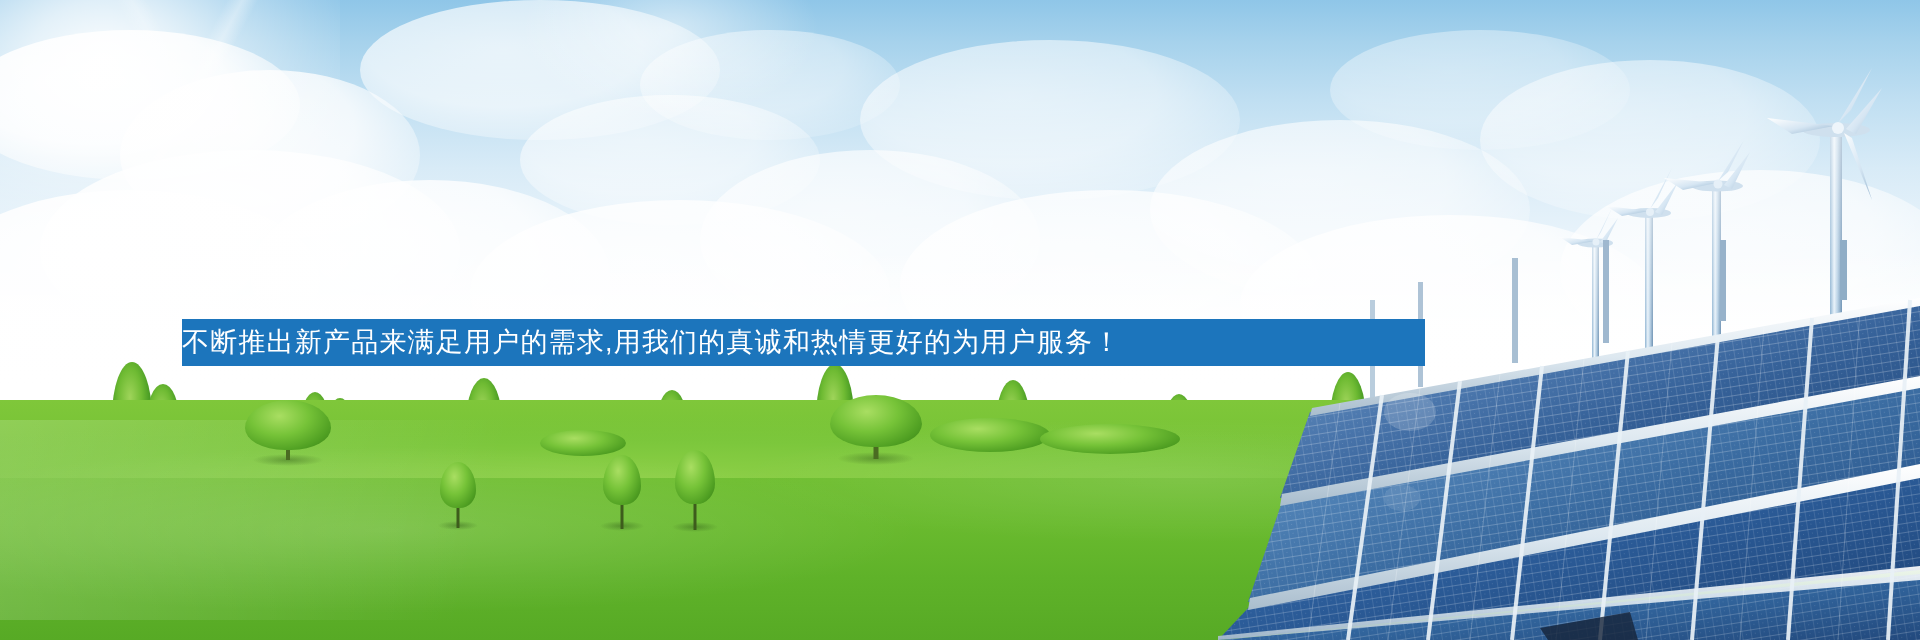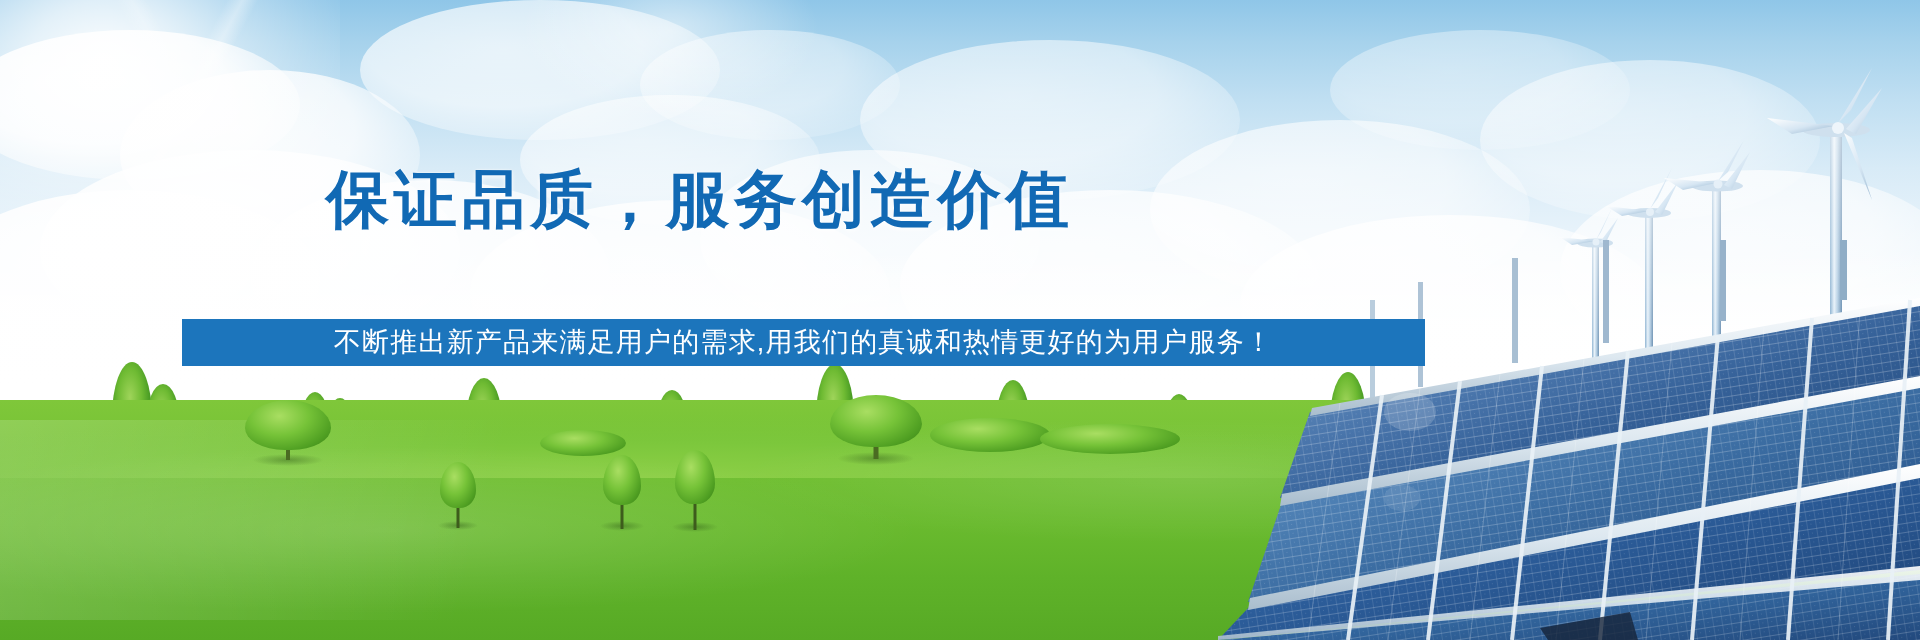--- a/index.html
+++ b/index.html
@@ -80,21 +80,21 @@
     white-space:nowrap;
     z-index:30;
   }
 
   
   .subbar {
     position:absolute;
     left:182px; top:319px;
     width:1243px; height:47px;
     background:#1c75bc;
-    display:flex; align-items:center; justify-content:center;
+    display:flex; align-items:center; 
     z-index:30;
   }
   .subbar-text {
     color:#ffffff;
     font-size:27px;
     font-weight:normal;
     letter-spacing:1.2px;
     white-space:nowrap;
     line-height:1;
   }
@@ -423,19 +423,18 @@
       <line x1="604" y1="87" x2="580" y2="400"></line>
       <line x1="700" y1="70" x2="678" y2="400"></line>
     </g>
 
     <ellipse cx="250" cy="172" rx="26" ry="19" fill="#ffffff" opacity="0.17"></ellipse>
     <ellipse cx="242" cy="258" rx="18" ry="13" fill="#ffffff" opacity="0.10"></ellipse>
 
     <polygon points="380,388 470,372 478,400 388,400" fill="#16243a" opacity="0.8"></polygon>
   </svg>
 
-  <div class="headline">保证品质，服务创造价值</div>
 
   <div class="subbar">
     <span class="subbar-text">不断推出新产品来满足用户的需求,用我们的真诚和热情更好的为用户服务！</span>
   </div>
 
 </div>
 
 </body></html>

